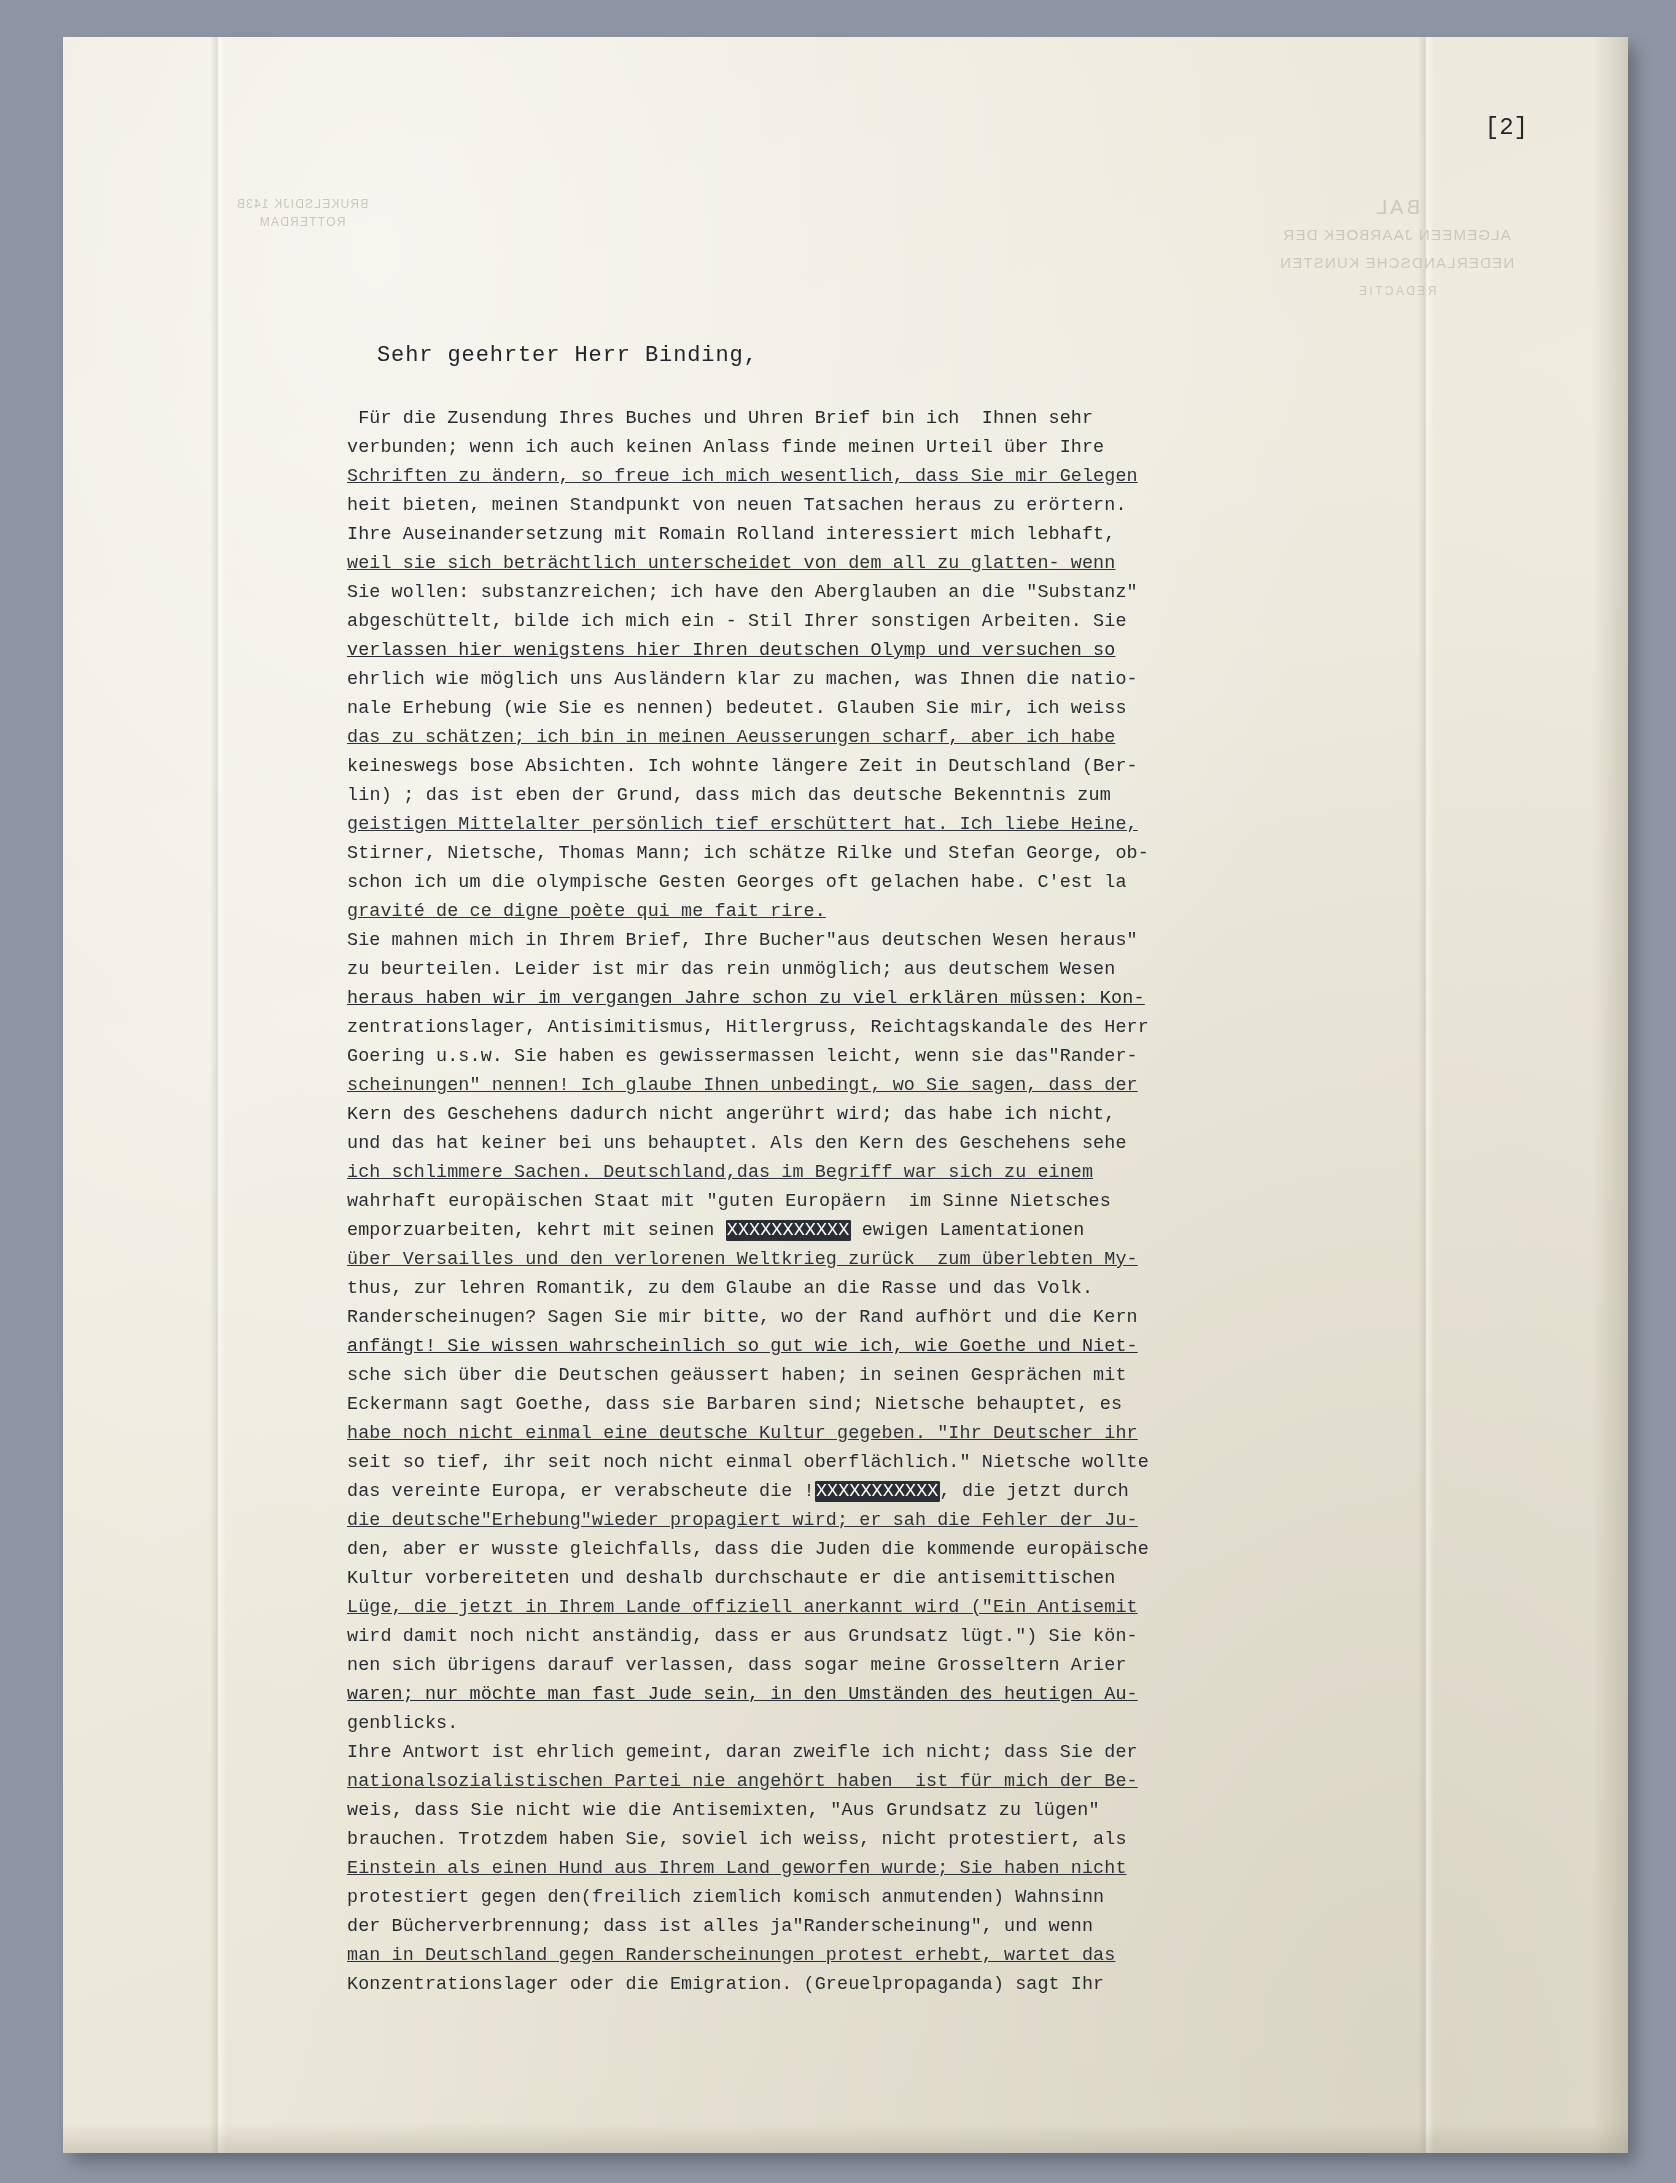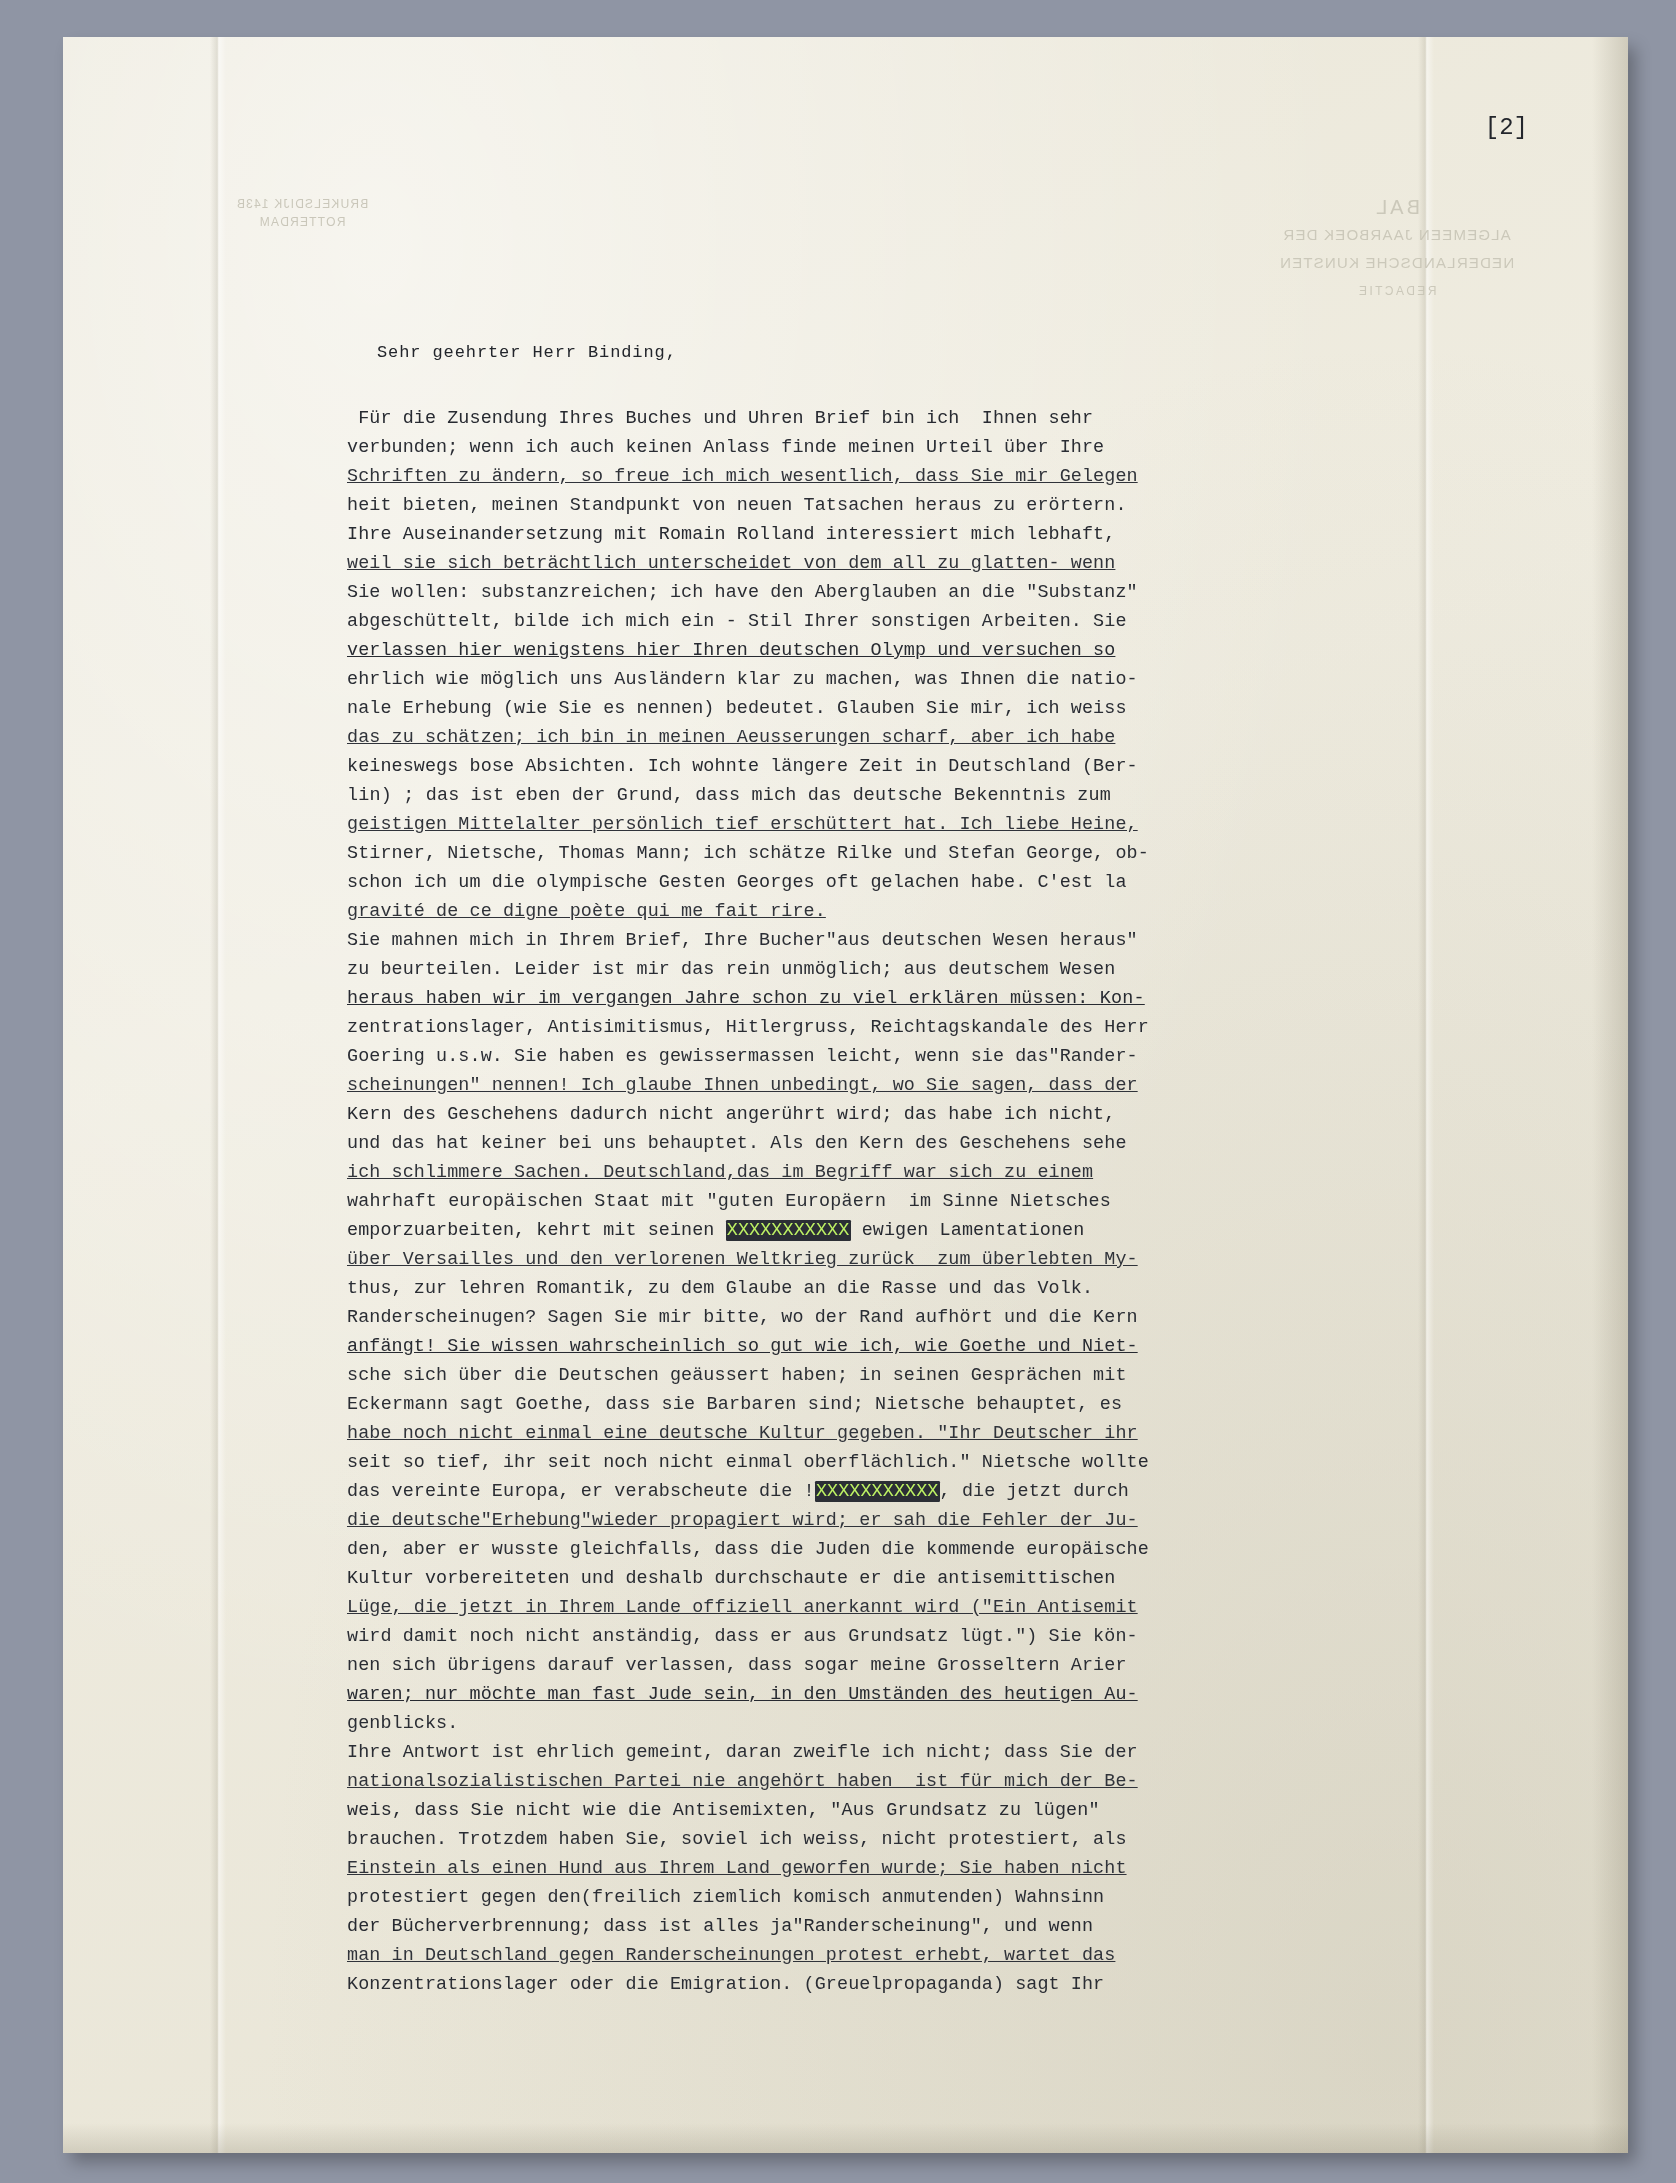--- a/index.html
+++ b/index.html
@@ -121,21 +121,21 @@
     left: 1048px;
     top: 155px;
     font-size: 20px;
     line-height: 31px;
     color: #25282f;
   }
 
   #salutation {
     left: 314px;
     top: 306px;
-    font-size: 17px;
+    font-size: 22px;
     color: #22252b;
     letter-spacing: 0.9px;
   }
 
   #body-text {
     left: 284px;
     top: 367px;
     width: 1264px;
     font-size: 18.4px;
     line-height: 29px;
@@ -148,21 +148,21 @@
   }
   
   #body-text .ln:nth-child(3n)   { color: #30333a; text-decoration: underline; }
   #body-text .ln:nth-child(4n+1) { color: #272a31; }
   #body-text .ln:nth-child(7n)   { letter-spacing: 0.2px; }
   #body-text .ln:nth-child(5n+2) { letter-spacing: 0.1px; }
 
   
   .xout {
     background: #2b2e35;
-    color: #bef264;
+    color: #ffffff;
     border-radius: 1.2px;
     padding: 0 1.2px;
   }
 
   
 </style>
 </head>
 <body>
 
 <div id="page">

